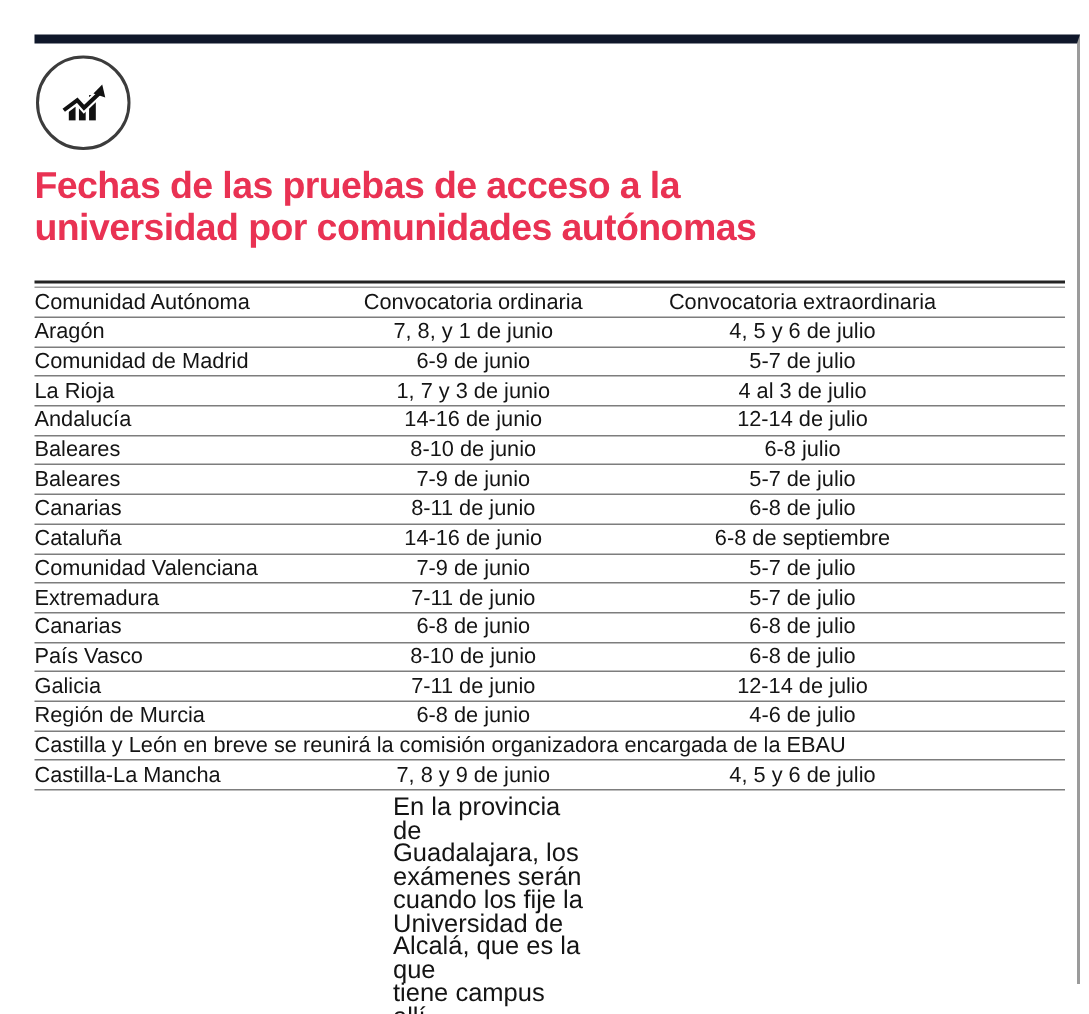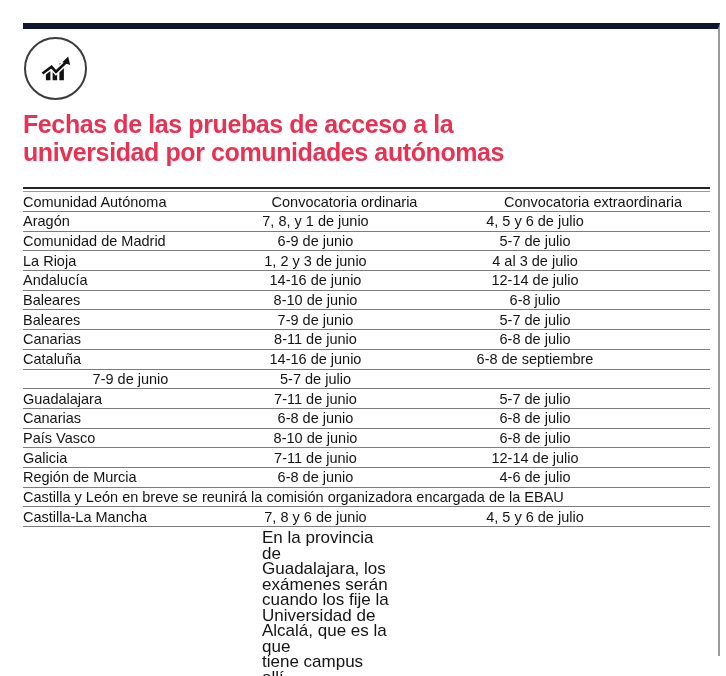--- a/index.html
+++ b/index.html
@@ -47,21 +47,20 @@
     display: grid;
     grid-template-columns: 215px 155px 284px 1fr;
     align-items: center;
     height: 18.7px;
     border-top: 1px solid #7d7d7d;
     font-size: 14.5px;
   }
   .row.header-row {
     border-top: 1px solid #999999;
     height: 19px;
-    gap: 29px;
   }
   .cell-region { text-align: left; white-space: nowrap; }
   .cell-ord, .cell-ext { text-align: center; white-space: nowrap; }
   .fullwidth-cell { grid-column: 1 / -1; text-align: left; white-space: nowrap; }
   .note-row {
     display: grid;
     grid-template-columns: 215px 155px 284px 1fr;
     border-top: 1px solid #7d7d7d;
   }
   .note {
@@ -103,21 +102,21 @@
         <span class="cell-ord">7, 8, y 1 de junio</span>
         <span class="cell-ext">4, 5 y 6 de julio</span>
       </div>
       <div class="row">
         <span class="cell-region">Comunidad de Madrid</span>
         <span class="cell-ord">6-9 de junio</span>
         <span class="cell-ext">5-7 de julio</span>
       </div>
       <div class="row">
         <span class="cell-region">La Rioja</span>
-        <span class="cell-ord">1, 2 y 3 de junio</span>
+        <span class="cell-ord">1, 7 y 3 de junio</span>
         <span class="cell-ext">4 al 3 de julio</span>
       </div>
       <div class="row">
         <span class="cell-region">Andalucía</span>
         <span class="cell-ord">14-16 de junio</span>
         <span class="cell-ext">12-14 de julio</span>
       </div>
       <div class="row">
         <span class="cell-region">Baleares</span>
         <span class="cell-ord">8-10 de junio</span>
@@ -132,25 +131,26 @@
         <span class="cell-region">Canarias</span>
         <span class="cell-ord">8-11 de junio</span>
         <span class="cell-ext">6-8 de julio</span>
       </div>
       <div class="row">
         <span class="cell-region">Cataluña</span>
         <span class="cell-ord">14-16 de junio</span>
         <span class="cell-ext">6-8 de septiembre</span>
       </div>
       <div class="row">
+        <span class="cell-region">Comunidad Valenciana</span>
         <span class="cell-ord">7-9 de junio</span>
         <span class="cell-ext">5-7 de julio</span>
       </div>
       <div class="row">
-        <span class="cell-region">Guadalajara</span>
+        <span class="cell-region">Extremadura</span>
         <span class="cell-ord">7-11 de junio</span>
         <span class="cell-ext">5-7 de julio</span>
       </div>
       <div class="row">
         <span class="cell-region">Canarias</span>
         <span class="cell-ord">6-8 de junio</span>
         <span class="cell-ext">6-8 de julio</span>
       </div>
       <div class="row">
         <span class="cell-region">País Vasco</span>
@@ -165,21 +165,21 @@
       <div class="row">
         <span class="cell-region">Región de Murcia</span>
         <span class="cell-ord">6-8 de junio</span>
         <span class="cell-ext">4-6 de julio</span>
       </div>
       <div class="row">
         <span class="fullwidth-cell">Castilla y León en breve se reunirá la comisión organizadora encargada de la EBAU</span>
       </div>
       <div class="row">
         <span class="cell-region">Castilla-La Mancha</span>
-        <span class="cell-ord">7, 8 y 6 de junio</span>
+        <span class="cell-ord">7, 8 y 9 de junio</span>
         <span class="cell-ext">4, 5 y 6 de julio</span>
       </div>
       <div class="note-row">
         <div class="note">En la provincia de
 Guadalajara, los
 exámenes serán
 cuando los fije la
 Universidad de
 Alcalá, que es la que
 tiene campus allí.</div>

